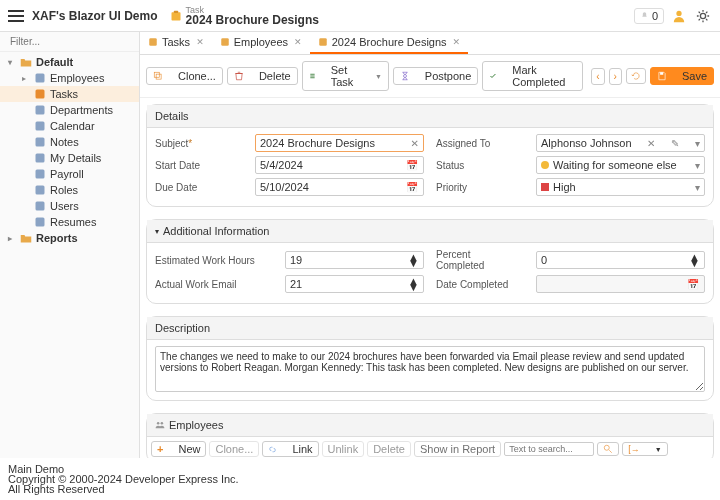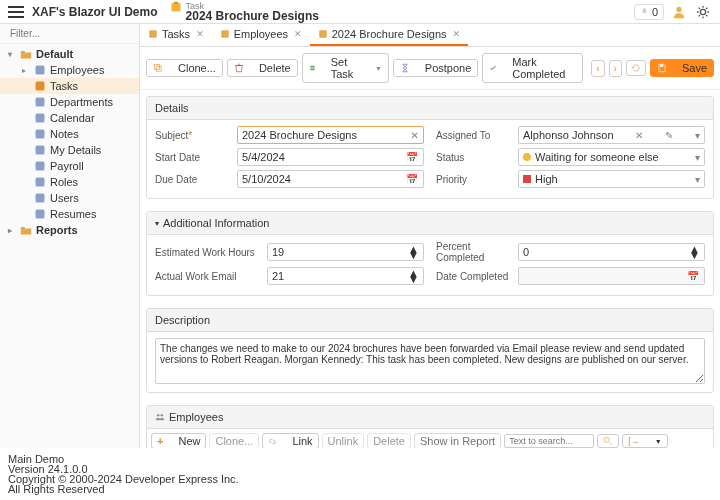--- a/index.html
+++ b/index.html
@@ -1,21 +1,21 @@
 <!DOCTYPE html>
 <html><head>
 <meta charset="utf-8">
 <style>
 *{box-sizing:border-box;margin:0;padding:0;font-family:-apple-system,Segoe UI,Arial,sans-serif;font-size:11px;color:#333}
 body{background:#fff;width:720px;height:500px;overflow:hidden;display:flex;flex-direction:column}
-.topbar{display:flex;align-items:center;height:24px;padding:0 8px;border-bottom:1px solid #e0e0e0}
+.topbar{display:flex;align-items:center;height:32px;padding:0 8px;border-bottom:1px solid #e0e0e0}
 .hamburger{width:16px;height:12px;display:flex;flex-direction:column;justify-content:space-between;margin-right:8px;cursor:pointer}
 .hamburger span{height:2px;background:#333}
 .app-title{font-weight:bold;font-size:12px}
-.top-center{display:flex;margin-left:12px}
+.top-center{display:flex;align-items:center;margin-left:12px}
 .top-icon{width:12px;height:12px;margin-right:4px}
 .crumb-small{font-size:9px;color:#888}
 .crumb-title{font-weight:bold;font-size:12px;line-height:11px}
 .top-right{margin-left:auto;display:flex;gap:6px;align-items:center}
 .badge{border:1px solid #ddd;border-radius:3px;padding:1px 5px;display:flex;align-items:center;gap:3px;color:#bbb;font-size:9px}
 .icon-btn{padding:2px;cursor:pointer}
 .main{display:flex;flex:1;overflow:hidden}
 .sidebar{width:140px;border-right:1px solid #e0e0e0;background:#fafafa;display:flex;flex-direction:column}
 .filter{display:flex;align-items:center;padding:4px 6px;border-bottom:1px solid #eee}
 .filter input{border:none;background:transparent;outline:none;flex:1;font-size:10px;margin-left:4px}
@@ -31,25 +31,25 @@
 .tabs{display:flex;border-bottom:1px solid #ddd;height:24px;align-items:flex-end}
 .tab{padding:4px 8px;display:flex;align-items:center;gap:4px;cursor:pointer;color:#555;border-bottom:2px solid transparent}
 .tab.active{color:#f60;border-bottom:2px solid #f60}
 .tab .x{color:#999;margin-left:2px;font-size:9px}
 .toolbar{display:flex;gap:4px;padding:6px;border-bottom:1px solid #eee;align-items:center}
 .btn{border:1px solid #ccc;border-radius:3px;padding:2px 6px;background:#fff;cursor:pointer;display:flex;align-items:center;gap:15px;font-size:10px}
 .btn.warn{color:#c0392b}
 .btn.primary{background:#ff8a1e;border-color:#ff8a1e;color:#fff}
 .btn.sm{padding:2px 4px}
 .spacer{flex:1}
-.panel{margin:6px;border:1px solid #ddd;border-radius:3px}
+.panel{margin:6px;border:1px solid #ddd;border-radius:10px}
 .panel-h{background:#f4f4f4;padding:5px 8px;font-size:11px;border-bottom:1px solid #ddd;display:flex;align-items:center;gap:4px}
 .panel-b{padding:6px 8px}
 .row{display:flex;gap:12px;margin-bottom:4px}
-.field{display:flex;align-items:center;flex:1;gap:2px}
+.field{display:flex;align-items:center;flex:1;gap:20px}
 .field label{width:80px;font-size:10px;color:#555}
 .field .req::after{content:"*";color:#c77c2a}
 .input{flex:1;border:1px solid #ccc;border-radius:2px;padding:2px 4px;height:18px;display:flex;align-items:center;font-size:10px;position:relative;background:#fff}
 .input.highlight{border-color:#f3a25a}
 .input .suffix{margin-left:auto;color:#888;font-size:10px;padding-left:3px}
 .input .spinners{display:flex;flex-direction:column;margin-left:auto;font-size:6px;line-height:6px;color:#888}
 .flag{width:8px;height:8px;display:inline-block}
 .flag.red{background:#d44}
 .flag.yellow{background:#f3b93a;border-radius:50%}
 textarea.desc{width:100%;border:1px solid #ccc;border-radius:2px;padding:4px;font-size:10px;resize:vertical;height:46px;font-family:inherit}
@@ -431,16 +431,15 @@
         <div class="btn sm" style="color:#e88b2d">[→<span style="font-size:7px">▼</span></div>
       </div>
 
     </div>
 
   </div>
 </div>
 
 <div class="footer">
   <div>Main Demo</div>
-  <div>Version 24.1.0.0</div>
   <div>Copyright © 2000-2024 Developer Express Inc.</div>
   <div>All Rights Reserved</div>
 </div>
 
 </body></html>

